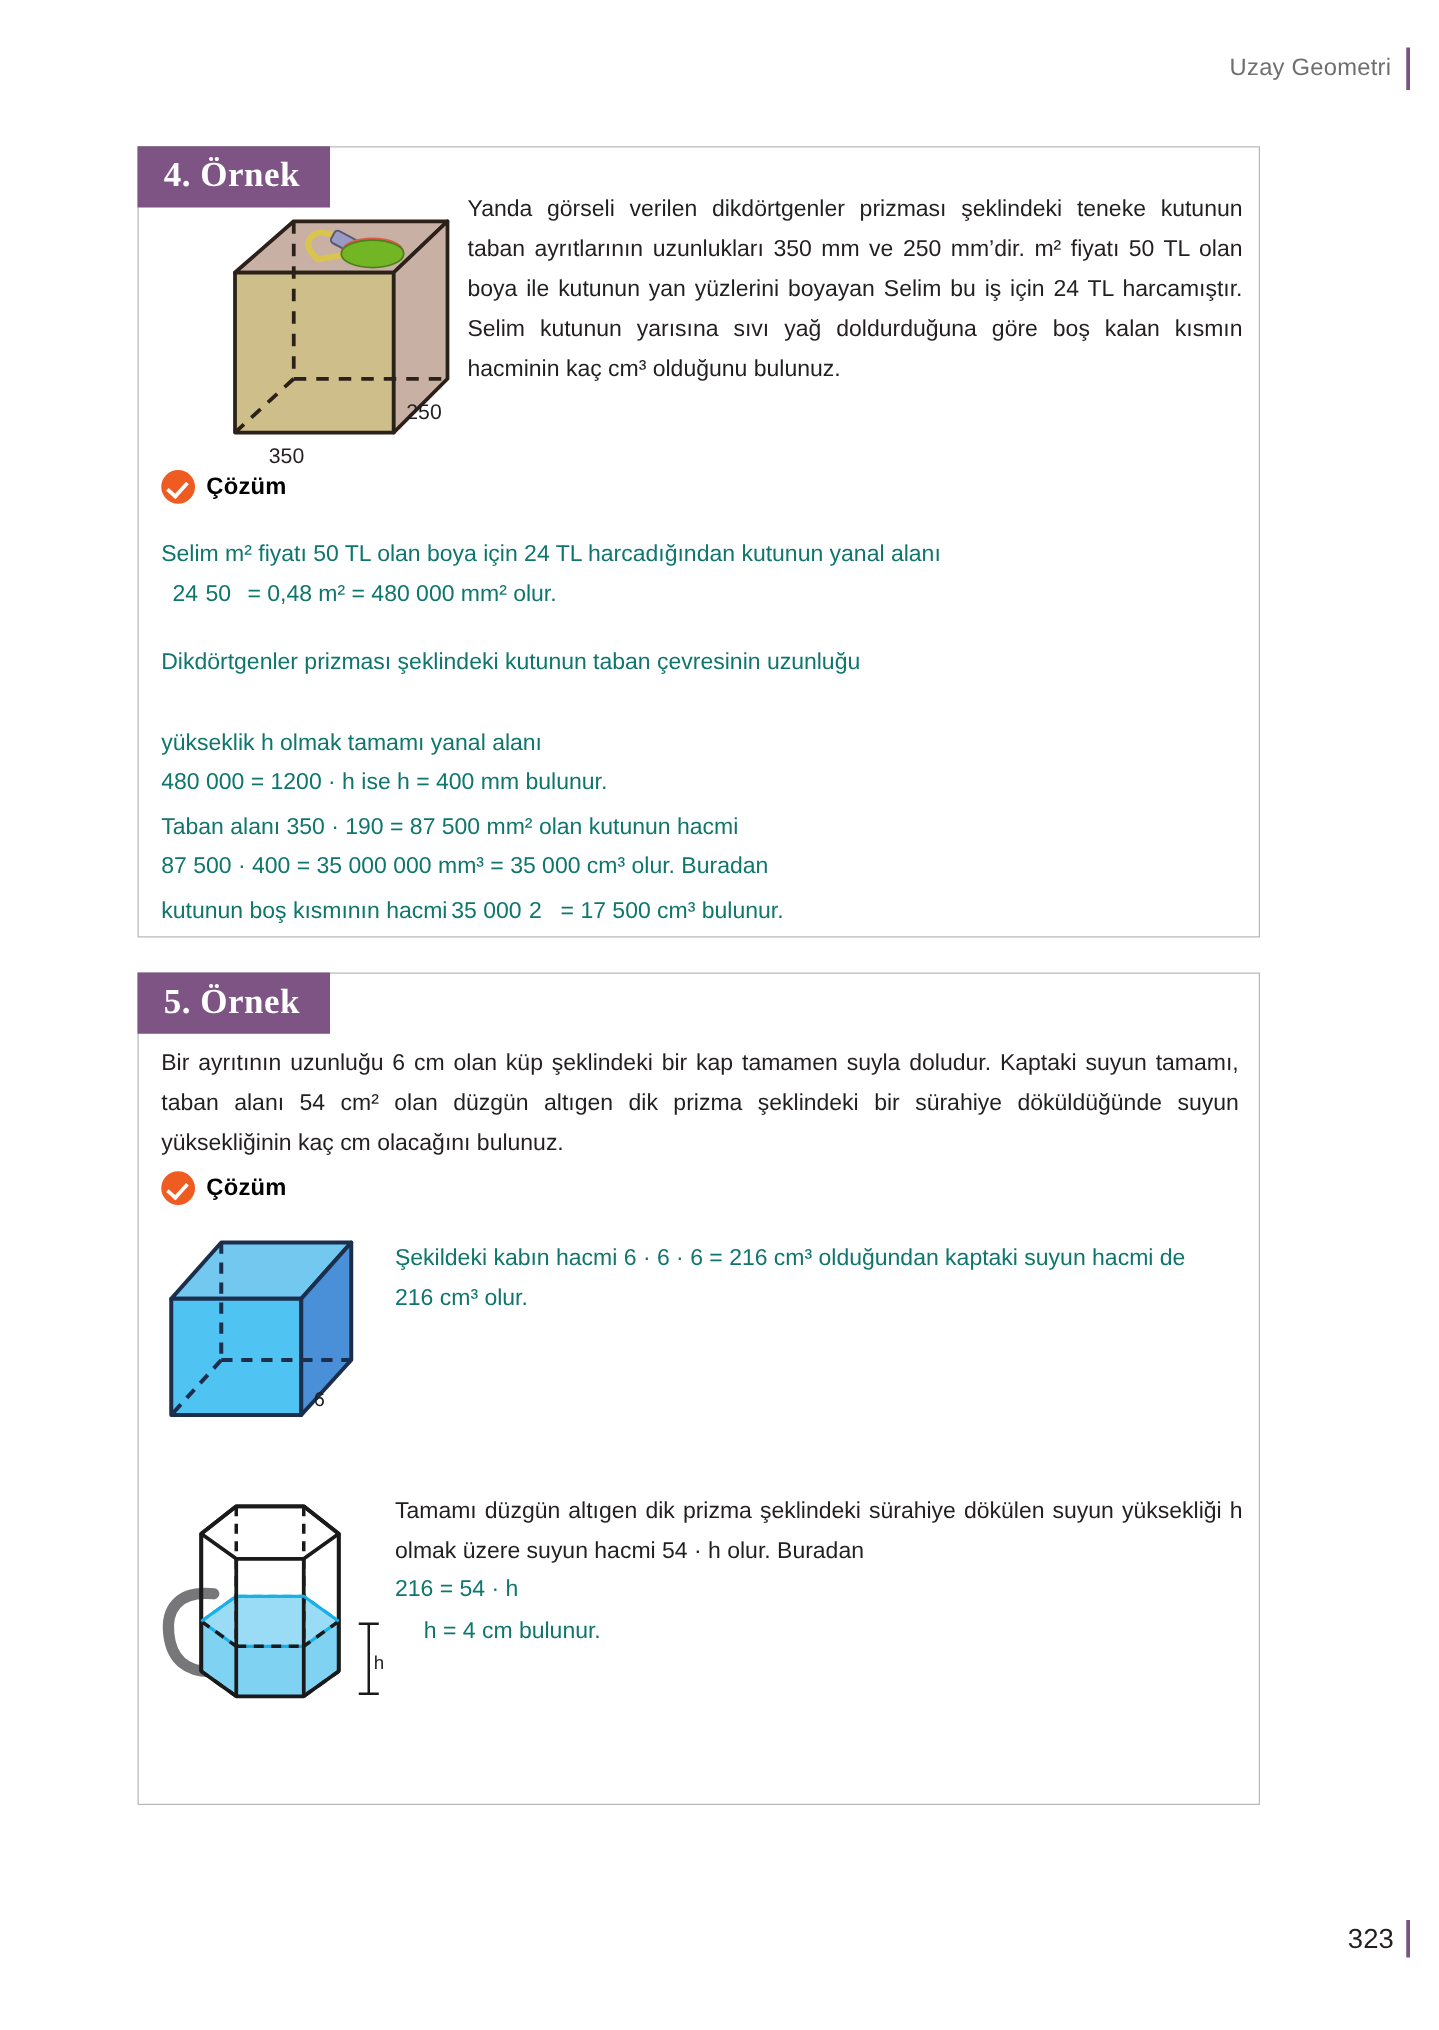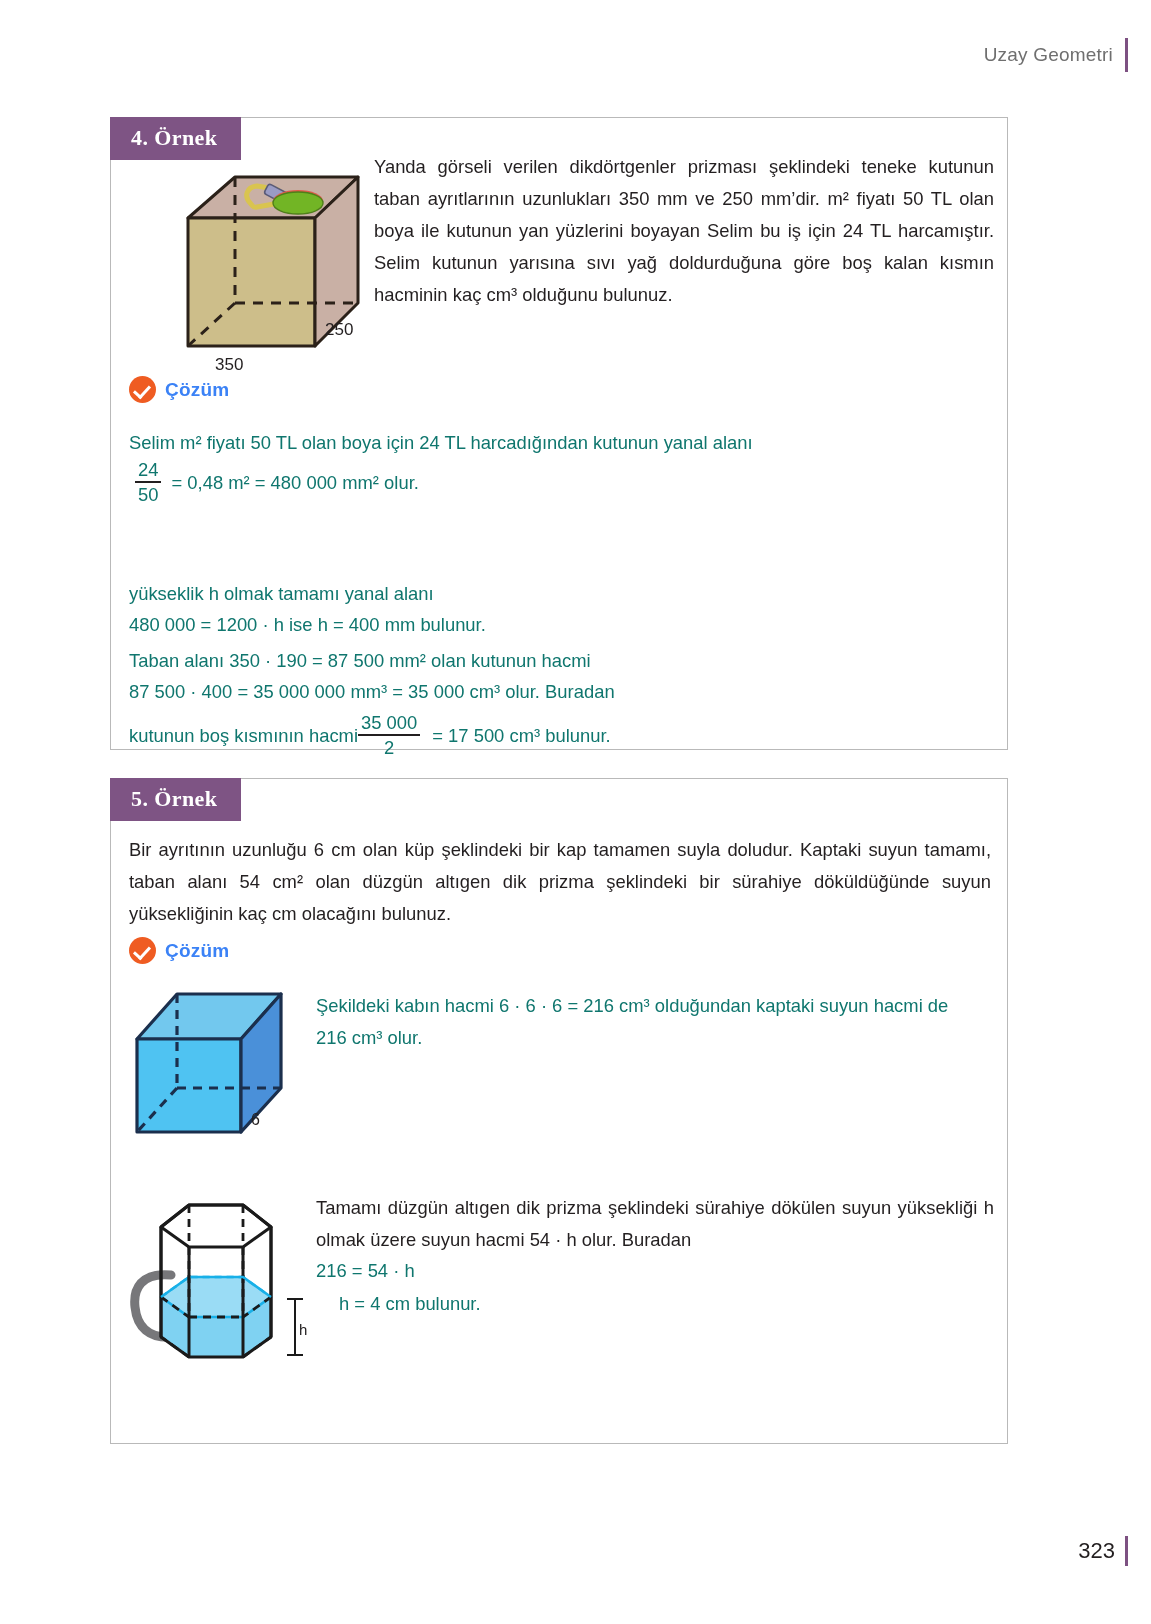--- a/index.html
+++ b/index.html
@@ -35,21 +35,21 @@
   }
   #box-4 { top: 117px; height: 633px; }
   #box-5 { top: 778px; height: 666px; }
 
   .tab {
     position: absolute; top: -1px; left: -1px;
     background: #7e5484;
     color: #ffffff;
     font-family: "Liberation Serif", serif;
     font-weight: bold;
-    font-size: 22px;
+    font-size: 28px;
     padding: 8px 24px 9px 21px;
     letter-spacing: .4px;
   }
 
   
   .para {
     position: absolute;
     font-size: 18.4px;
     line-height: 32px;
     text-align: justify;
@@ -70,26 +70,26 @@
     background: #ef5c22; position: relative; flex: 0 0 auto;
   }
   .check-badge::after {
     content: ""; position: absolute;
     left: 8px; top: 5.5px;
     width: 7px; height: 13px;
     border: solid #ffffff; border-width: 0 3px 3px 0;
     transform: rotate(42deg);
   }
   .cozum-label {
-    font-size: 19px; font-weight: bold; color: #3b82f6; letter-spacing: .2px;
+    font-size: 19px; font-weight: bold; color: #000000; letter-spacing: .2px;
   }
 
   
   .frac {
-    display: inline-flex; flex-direction: column; align-items: center;
+    display: inline-flex; align-items: center;
     vertical-align: middle; margin: 0 6px; position: relative; top: -1px;
   }
   .frac .num { font-size: 18.4px; line-height: 21px; padding: 0 3px; }
   .frac .den { font-size: 18.4px; line-height: 21px; padding: 0 3px; }
   .frac .bar { width: 100%; height: 1.6px; background: #231f20; margin: 1px 0; }
 
   
   .fig { position: absolute; }
 
   
@@ -153,20 +153,21 @@
 
   <div class="line" style="left:18px; top:342px; display:flex; align-items:center;">
     <span class="frac">
       <span class="num">24</span>
       <span class="bar"></span>
       <span class="den">50</span>
     </span>
     <span style="margin-left:4px;">= 0,48 m² = 480 000 mm² olur.</span>
   </div>
 
+  <div class="line" style="left:18px; top:396px;">Dikdörtgenler prizması şeklindeki kutunun taban çevresinin uzunluğu</div>
   <div class="line" style="left:18px; top:461px;">yükseklik h olmak tamamı yanal alanı</div>
   <div class="line" style="left:18px; top:492px;">480 000 = 1200 · h ise h = 400 mm bulunur.</div>
   <div class="line" style="left:18px; top:528px;">Taban alanı 350 · 190 = 87 500 mm² olan kutunun hacmi</div>
   <div class="line" style="left:18px; top:559px;">87 500 · 400 = 35 000 000 mm³ = 35 000 cm³ olur. Buradan</div>
 
   <div class="line" style="left:18px; top:595px; display:flex; align-items:center;">
     <span>kutunun boş kısmının hacmi</span>
     <span class="frac" style="margin-left:0;">
       <span class="num">35 000</span>
       <span class="bar"></span>

